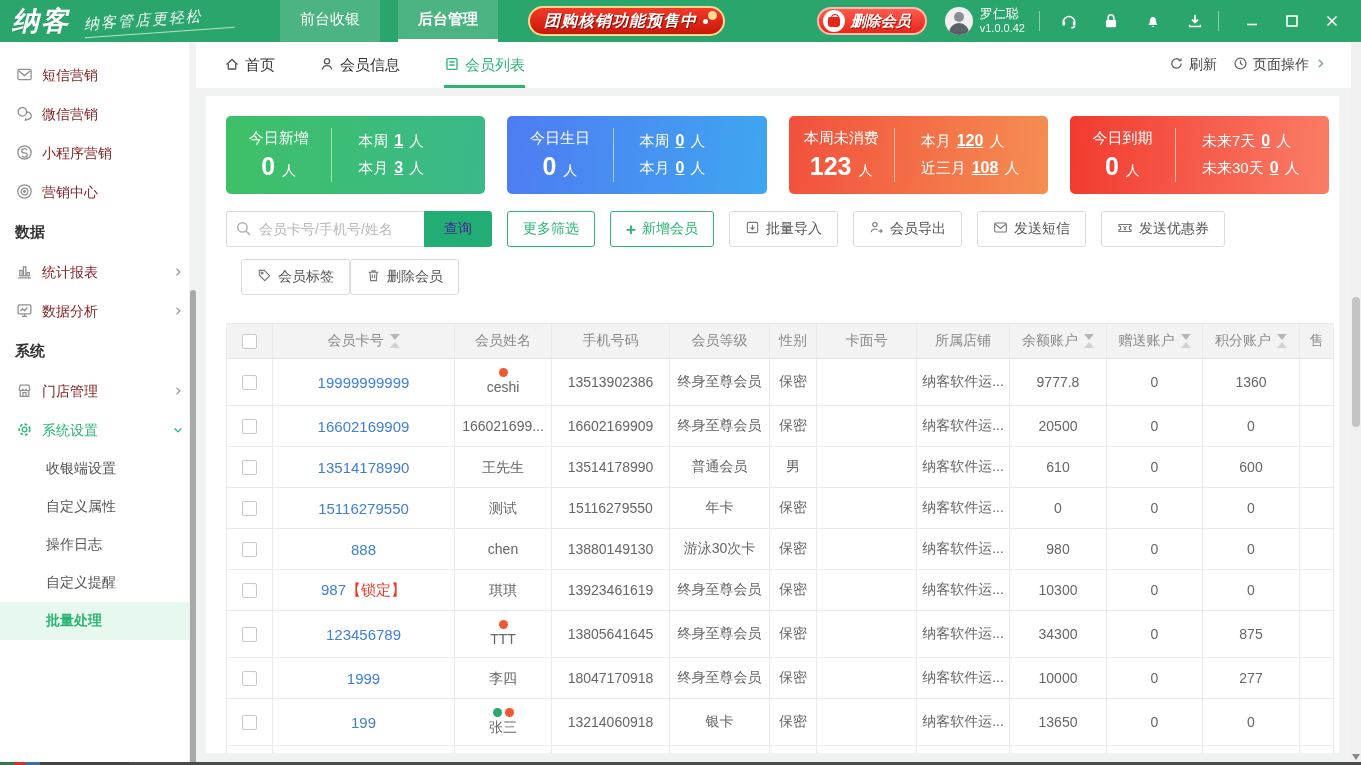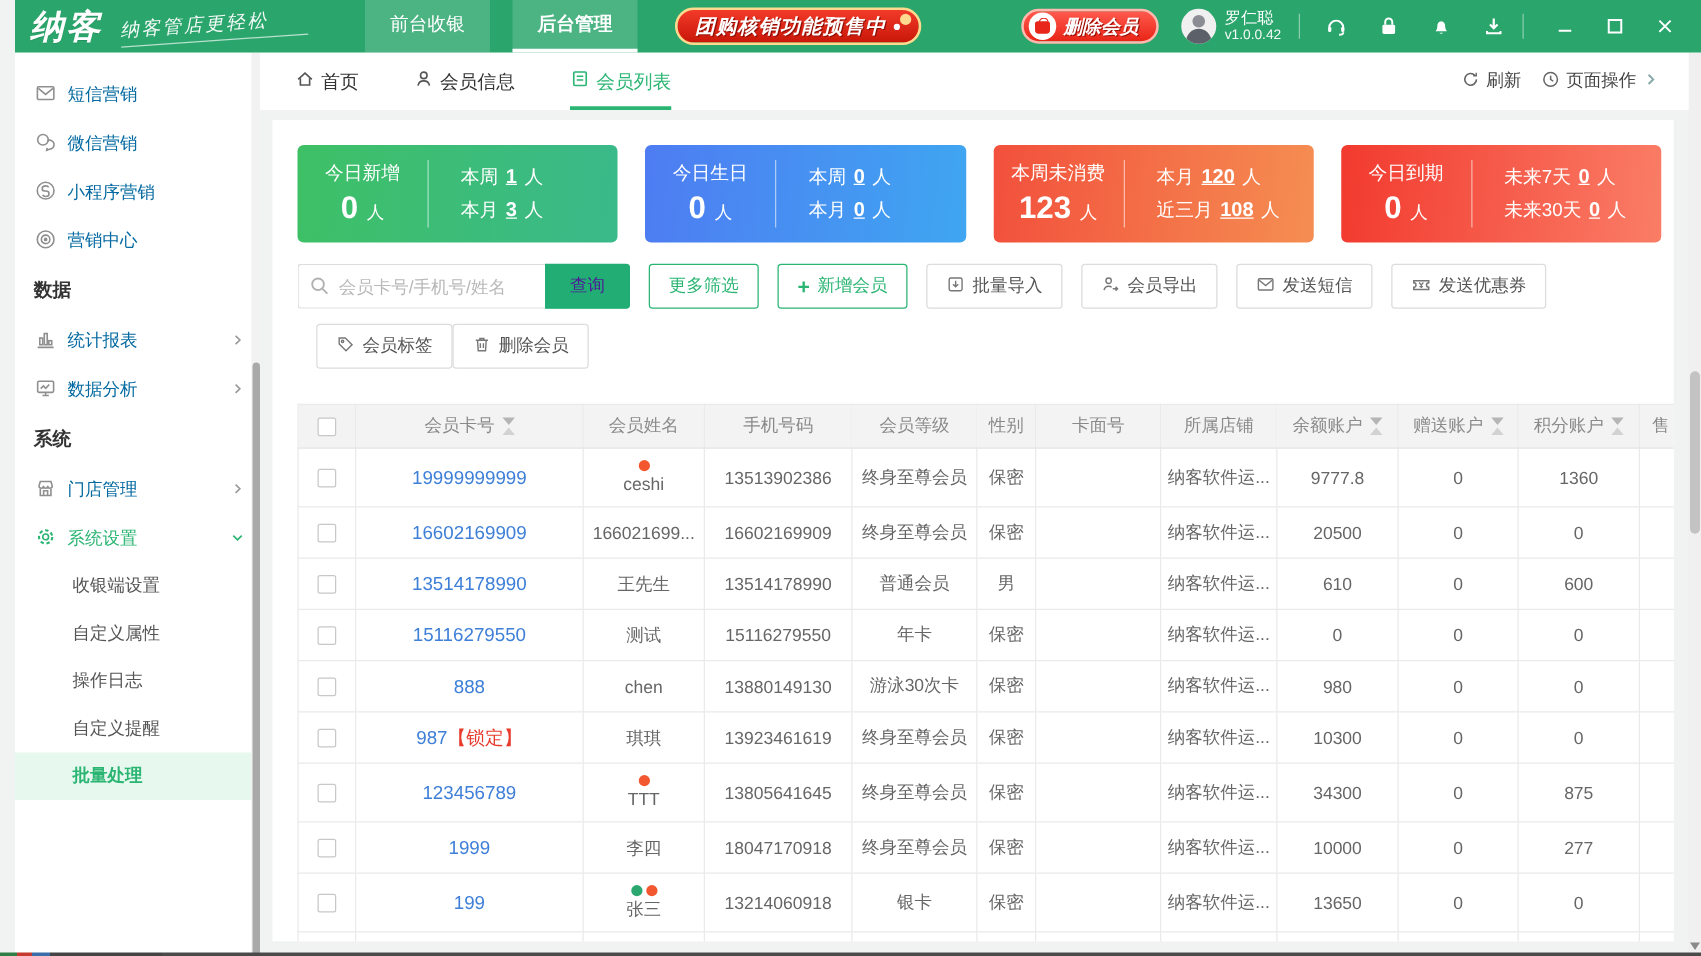--- a/index.html
+++ b/index.html
@@ -1,18 +1,18 @@
 <!DOCTYPE html>
 <html><head>
 <meta charset="utf-8">
 <style>
   * { margin:0; padding:0; box-sizing:border-box; }
   html,body { width:1361px; height:765px; overflow:hidden; }
   body { font-family:"Liberation Sans","DejaVu Sans",sans-serif; font-size:14px; color:#555; background:#f1f3f2; }
-  .window { width:1361px; height:765px; display:flex; flex-direction:column; position:relative;padding-left:12px; }
+  .window { width:1361px; height:765px; display:flex; flex-direction:column; position:relative; }
 
   
   .titlebar { height:42px; background:#2aa56c; display:flex; align-items:center; flex:none; color:#fff; position:relative; z-index:5; }
   .brand { font-size:27px; font-weight:bold; letter-spacing:2px; margin-left:12px; font-style:italic; text-shadow:0 1px 0 rgba(0,0,0,.12); }
   .slogan { font-size:15px; font-style:italic; margin-left:14px; transform:rotate(-4deg); letter-spacing:2px; opacity:.95; border-bottom:1px solid rgba(255,255,255,.7); padding-bottom:3px; width:150px; white-space:nowrap; }
   .tb-tabs { display:flex; height:100%; margin-left:46px; }
   .tb-tab { width:100px; height:100%; display:flex; align-items:center; justify-content:center; font-size:15px; background:rgba(255,255,255,.16); margin-right:18px; cursor:pointer; border-bottom:3px solid transparent; }
   .tb-tab.active { border-bottom:3px solid #fff; font-weight:bold; }
   .promo { margin-left:12px; height:30px; border-radius:16px; background:linear-gradient(180deg,#f23a2a,#c81708); border:2px solid #ffd98e; display:flex; align-items:center; padding:0 26px 0 14px; position:relative; }
   .promo-text { color:#fff; font-weight:bold; font-style:italic; font-size:16px; letter-spacing:1px; text-shadow:1px 1px 0 #8f0e04; white-space:nowrap; }
@@ -36,21 +36,21 @@
   .tb-icons svg { display:block; cursor:pointer; }
   .winbtns { display:flex; align-items:center; gap:10px; margin:0 14px 0 4px; }
   .winbtn { width:30px; height:26px; display:flex; align-items:center; justify-content:center; font-size:15px; cursor:pointer; }
   .winbtn svg { display:block; }
 
   
   .app-body { flex:1; display:flex; min-height:0; position:relative; }
 
   
   .sidebar { width:196px; background:#fff; flex:none; position:relative; padding-top:14px; }
-  .side-item { height:39px; display:flex; align-items:center; padding:0 12px 0 16px; color:#0369a1; font-size:14px; cursor:pointer; }
+  .side-item { height:39px; display:flex; align-items:center; padding:0 12px 0 16px; color:#7f1d1d; font-size:14px; cursor:pointer; }
   .side-item .ic { margin-right:9px; flex:none; }
   .side-item .lbl { flex:1; white-space:nowrap; }
   .side-section { height:41px; display:flex; align-items:center; padding-left:15px; font-size:15px; font-weight:bold; color:#333; }
   .side-sub { height:38px; display:flex; align-items:center; padding-left:46px; color:#555; font-size:14px; cursor:pointer; }
   .side-sub.active { background:#e7f8ee; color:#2bb573; font-weight:bold; }
   .side-item.active { color:#2bb573; }
   .side-item.active .lbl { color:#2bb573; }
   .chev { flex:none; }
   .side-scroll { position:absolute; top:0; right:0; width:7px; height:100%; background:#f2f2f2; }
   .side-thumb { position:absolute; top:248px; bottom:0; left:0.5px; width:6px; background:#a9a9a9; border-radius:3px; }

